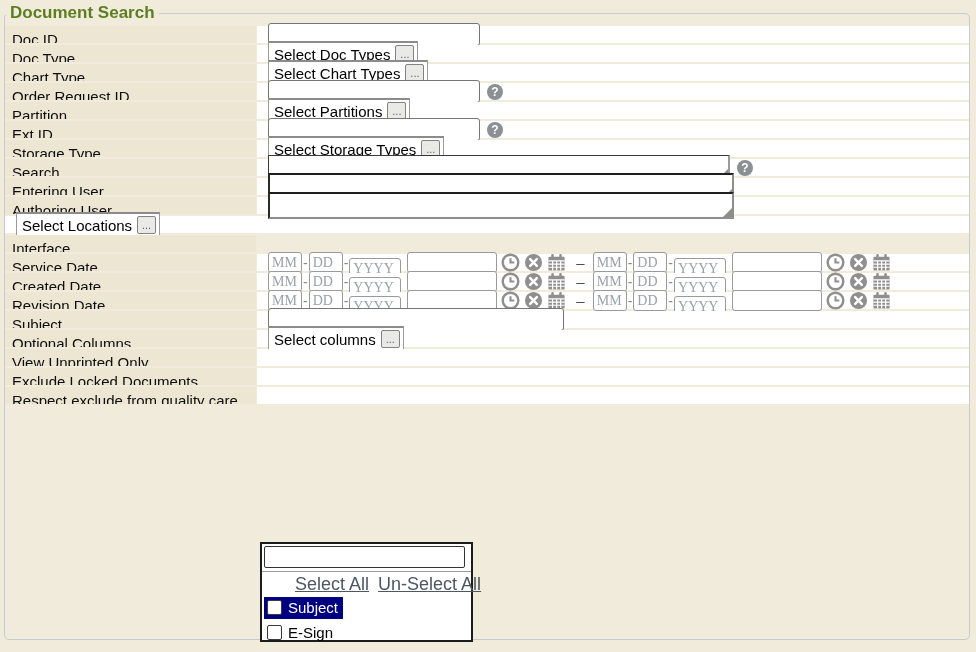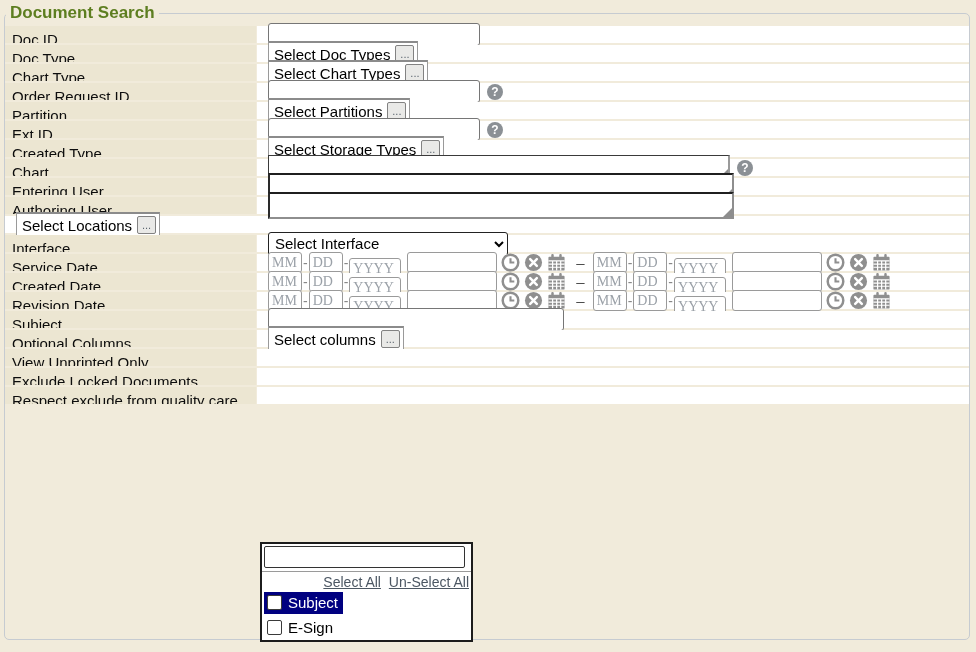--- a/index.html
+++ b/index.html
@@ -72,21 +72,21 @@
   .icon svg{width:100%;height:100%;}
   .panel{
     position:absolute;left:255px;top:516px;width:213px;height:100px;z-index:5;
     background:#fff;border:2px solid #1c1c1c;box-sizing:border-box;
   }
   .panel-filter{
     display:block;width:calc(100% - 8px);height:22px;margin:2px 2px 0 2px;
     border:1px solid #333;border-radius:2px;box-sizing:border-box;font-family:inherit;
   }
   .psep{border-top:1px solid #9a9a9a;margin:3px 0 2px 0;}
-  .panel-links{text-align:right;font-size:14px;white-space:nowrap;padding-left:31px;}
+  .panel-links{text-align:right;font-size:18px;white-space:nowrap;padding-left:31px;}
   .panel-links a{color:#4c5763;text-decoration:underline;cursor:pointer;margin:0 2px;}
   .opt{
     display:flex;align-items:center;gap:6px;font-size:15px;color:#000;
     margin:3px 0 0 2px;padding:2px 5px 3px 3px;width:max-content;cursor:pointer;
   }
   .opt.hl{background:#000080;color:#fff;margin-top:2px;}
   .cb{
     width:13px;height:13px;background:#fff;border:1px solid #3a3a3a;border-radius:2px;
     flex:0 0 auto;display:inline-block;
   }
@@ -145,31 +145,31 @@
 
     <div class="row">
       <div class="lbl">Ext ID</div>
       <div class="fld">
         <input type="text" class="txt" style="">
         <span class="help">?</span>
       </div>
     </div>
 
     <div class="row">
-      <div class="lbl">Created Type</div>
+      <div class="lbl">Storage Type</div>
       <div class="fld">
         <span class="picker">
           <span>Select Storage Types</span>
           <span class="dots">...</span>
         </span>
       </div>
     </div>
 
     <div class="row">
-      <div class="lbl">Chart</div>
+      <div class="lbl">Search</div>
       <div class="fld">
         <div class="ta ta-chart">
             <i class="grip"></i>
           </div>
         <span class="help">?</span>
       </div>
     </div>
 
     <div class="row">
       <div class="lbl">Entering User</div>
@@ -193,25 +193,20 @@
       <div class="fld">
         <span class="picker">
           <span>Select Locations</span>
           <span class="dots">...</span>
         </span>
       </div>
     </div>
 
     <div class="row">
       <div class="lbl">Interface</div>
-      <div class="fld">
-        <select class="sel">
-          <option>Select Interface</option>
-        </select>
-      </div>
     </div>
 
     <div class="row">
       <div class="lbl">Service Date</div>
       <div class="fld">
         <input class="din w-mm" placeholder="MM" style="">
         <span class="dsh">-</span>
         <input class="din w-dd" placeholder="DD" style="">
         <span class="dsh">-</span>
         <input class="din w-yy" placeholder="YYYY" style="">

